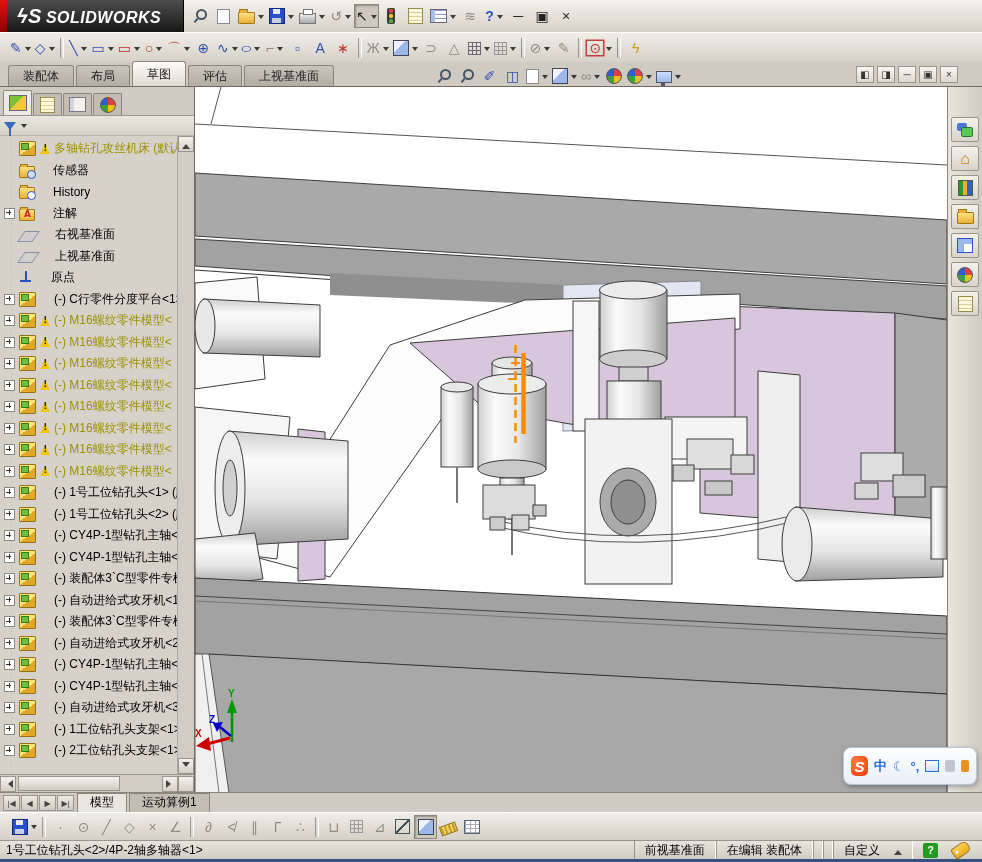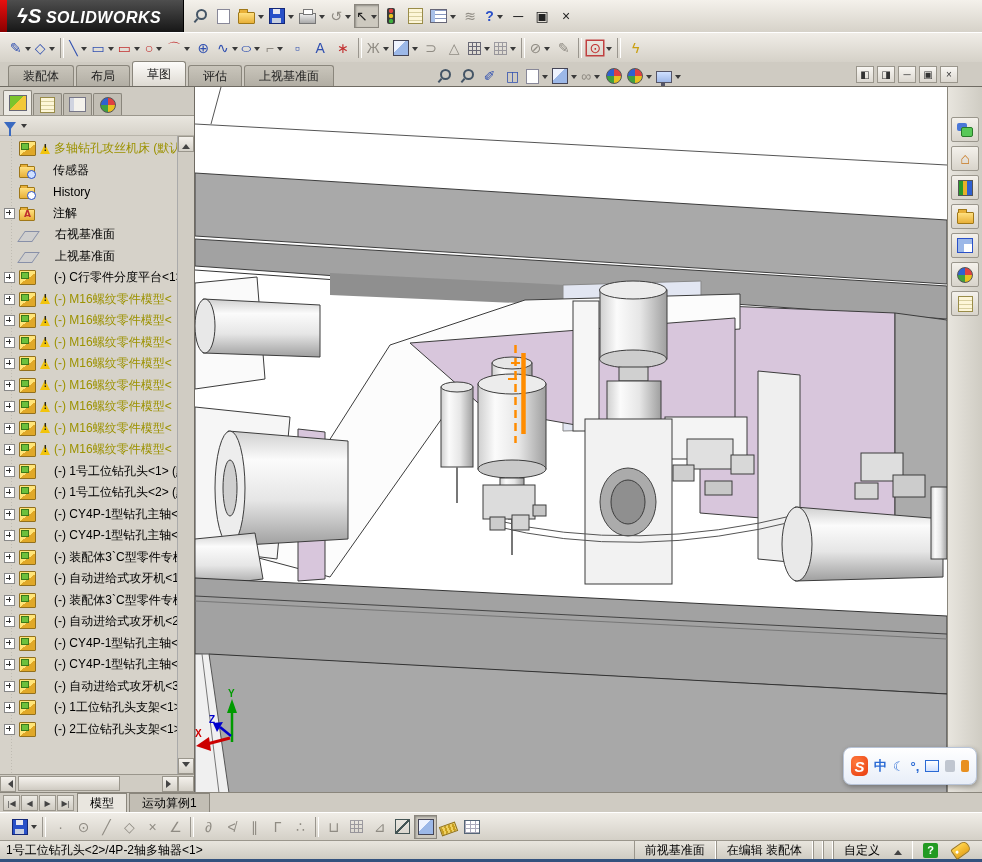--- a/index.html
+++ b/index.html
@@ -159,21 +159,21 @@
       padding-top:30px;gap:4px;box-sizing:border-box;}
   .rbtn{width:28px;height:25px;display:flex;align-items:center;justify-content:center;flex:none;
       background:linear-gradient(#f4f1eb,#d8d4cb);border:1px solid #9a968c;border-radius:2px;}
   
   .btabs{left:0;top:792px;width:982px;height:20px;background:#cfcbc2;border-top:1px solid #8a867c;
       display:flex;align-items:flex-end;box-sizing:border-box;}
   .navbtns{display:flex;gap:1px;padding:0 3px 1px 3px;}
   .nbtn{width:17px;height:16px;font-size:8px;display:flex;align-items:center;justify-content:center;color:#444;
       background:linear-gradient(#eceae4,#cfcbc2);border:1px solid #9a968c;}
   .mtabs{display:flex;}
-  .mtab{height:18px;padding:0 12px;display:flex;align-items:center;border:1px solid #8a867c;border-bottom:none;
+  .mtab{height:18px;padding:0 12px;display:flex;border:1px solid #8a867c;border-bottom:none;
       background:#c2beb4;margin-right:2px;}
   .mtab.active{background:#e9e6df;}
   .astoolbar{left:0;top:812px;width:982px;height:28px;background:linear-gradient(#f0ede7,#d4d0c7);
       border-top:1px solid #fff;display:flex;align-items:center;padding-left:10px;box-sizing:border-box;}
   .statusbar{left:0;top:840px;width:982px;height:22px;background:linear-gradient(#e8e5de,#cfccc3);
       border-top:1px solid #9a968c;border-bottom:3px solid #33527e;display:flex;align-items:center;box-sizing:border-box;justify-content:flex-end;}
   .sb-msg{padding-left:6px;}
   .sb-right{margin-left:auto;display:flex;align-items:center;height:100%;}
   .sb-seg{border-left:1px solid #9a968c;border-right:1px solid #fff;height:100%;display:flex;align-items:center;
       padding:0 10px;white-space:nowrap;}
@@ -482,20 +482,26 @@
           <span class="exp" style="visibility: hidden;"></span>
           <span class="ti ti-plane"></span>
           <span class="tw" style="visibility: hidden;"></span>
           <span class="tlabel">右视基准面</span>
         </div>
         <div class="trow">
           <span class="exp" style="visibility: hidden;"></span>
           <span class="ti ti-plane"></span>
           <span class="tw" style="visibility: hidden;"></span>
           <span class="tlabel">上视基准面</span>
+        </div>
+        <div class="trow">
+          <span class="exp" style="visibility: hidden;"></span>
+          <span class="ti ti-origin"></span>
+          <span class="tw" style="visibility: hidden;"></span>
+          <span class="tlabel">原点</span>
         </div>
         <div class="trow">
           <span class="exp"></span>
           <span class="ti ti-asm"></span>
           <span class="tw" style="visibility: hidden;"></span>
           <span class="tlabel">(-) C行零件分度平台&lt;1&gt;</span>
         </div>
         <div class="trow">
           <span class="exp"></span>
           <span class="ti ti-asm"></span>

